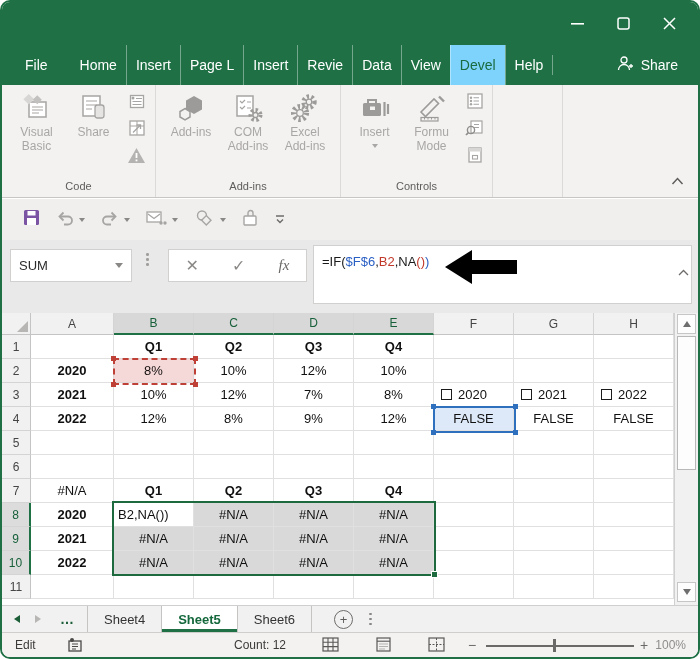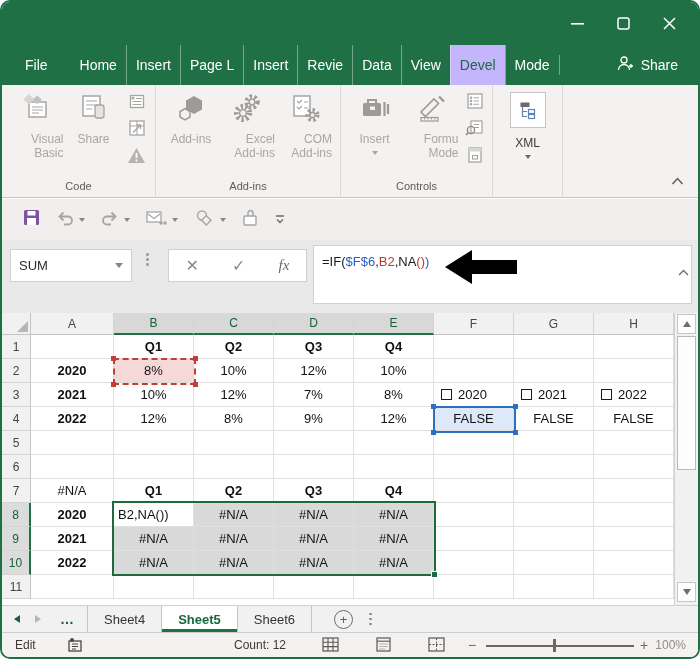--- a/index.html
+++ b/index.html
@@ -12,34 +12,34 @@
   .titlebar{top:0;height:43px;background:#1f7145;}
   .winctl{position:absolute;right:6px;top:0;height:43px;display:flex;align-items:center;}
   .winbtn{width:46px;height:43px;display:flex;align-items:center;justify-content:center;}
 
   
   .tabrow{top:43px;height:40px;background:#1f7145;display:flex;align-items:stretch;color:#fff;}
   #tabs-left{display:flex;align-items:stretch;padding-left:14px;}
   .rtab{display:flex;align-items:center;padding:0 9px;font-size:14px;white-space:nowrap;cursor:default;}
   .rtab.sep{border-left:1px solid rgba(255,255,255,.38);}
   .rtab.first{margin-right:14px;}
-  .rtab.sel{background:#c4b5fd;color:#1a6b40;}
+  .rtab.sel{background:#7dd3fc;color:#1a6b40;}
   .tsep{width:1px;background:rgba(255,255,255,.38);margin:10px 0;}
   .tellme{display:flex;align-items:center;gap:8px;padding:0 16px;font-size:14px;}
   .spacer{flex:1;}
   .sharebox{display:flex;align-items:center;gap:7px;padding:0 20px 0 10px;font-size:14px;}
 
   
   .ribbon{top:83px;height:113px;background:#f3f2f1;border-bottom:1px solid #c8c6c4;}
   #ribbon-groups{display:flex;height:100%;}
   .rgroup{position:relative;border-right:1px solid #dcdad8;display:flex;flex-direction:column;padding-top:5px;}
   .rbody{flex:1;display:flex;justify-content:center;gap:3px;}
   .rbig{width:54px;display:flex;flex-direction:column;align-items:center;text-align:center;}
   .ricon{height:32px;display:flex;align-items:center;justify-content:center;margin-top:2px;}
-  .rblabel{font-size:12px;line-height:14px;color:#a9a7a5;margin-top:8px;max-width:54px;text-align:right;}
+  .rblabel{font-size:12px;line-height:14px;color:#a9a7a5;margin-top:1px;max-width:54px;}
   .rblabel.en{color:#3b3a39;}
   .rchev{width:0;height:0;border-left:3.5px solid transparent;border-right:3.5px solid transparent;border-top:4px solid #a9a7a5;margin-top:5px;}
   .xmlbig .rchev{border-top-color:#6e6c6a;}
   .rsmall{display:flex;flex-direction:column;gap:5px;padding-top:2px;margin-left:2px;}
   .rsicon{width:22px;height:22px;display:flex;align-items:center;justify-content:center;}
   .rglabel{height:20px;text-align:center;font-size:11px;color:#5f5d5b;line-height:18px;}
   .xmlbox{width:36px;height:36px;border:1px solid #c8c6c4;background:#fff;display:flex;align-items:center;justify-content:center;}
   .ribcollapse{position:absolute;right:14px;bottom:8px;}
 
   
@@ -150,21 +150,21 @@
     <div id="tabs-left">
         <div class="rtab first">File</div>
         <div class="rtab">Home</div>
         <div class="rtab sep">Insert</div>
         <div class="rtab sep">Page L</div>
         <div class="rtab sep">Insert</div>
         <div class="rtab sep">Revie</div>
         <div class="rtab sep">Data</div>
         <div class="rtab sep">View</div>
         <div class="rtab sel sep">Devel</div>
-        <div class="rtab sep">Mode</div>
+        <div class="rtab sep">Help</div>
       </div>
     <div class="tsep"></div>
     <div class="spacer"></div>
     <div class="sharebox">
       <span><svg width="18" height="17" viewBox="0 0 18 17">
             <circle cx="8" cy="5" r="3" fill="none" stroke="#fff" stroke-width="1.3"></circle>
             <path d="M2.5 15 a5.5 5.5 0 0 1 11 0" fill="none" stroke="#fff" stroke-width="1.3"></path>
             <path d="M13 11 h4 M15 9 v4" stroke="#fff" stroke-width="1.3"></path>
           </svg></span>
       <span>Share</span>
@@ -229,40 +229,40 @@
               <div class="ricon">
                 <svg width="28" height="28" viewBox="0 0 28 28">
                   <path d="M17 2 l8 4.5 v9 L17 20 l-8 -4.5 v-9 Z" fill="#9d9b99"></path>
                   <path d="M8 14.5 l5 3 v5.5 l-5 3 -5 -3 v-5.5 Z" fill="none" stroke="#9d9b99" stroke-width="1.5"></path>
                 </svg>
               </div>
               <div class="rblabel">Add-ins</div>
             </div>
             <div class="rbig">
               <div class="ricon">
-                <svg width="28" height="28" viewBox="0 0 28 28">
-                  <circle cx="18" cy="8" r="5.5" fill="none" stroke="#9d9b99" stroke-width="4.4" stroke-dasharray="2.3 2.3"></circle>
-                  <circle cx="18" cy="8" r="2.8" fill="#f3f2f1" stroke="#9d9b99" stroke-width="1.3"></circle>
-                  <circle cx="9" cy="19" r="6.5" fill="none" stroke="#9d9b99" stroke-width="5.2" stroke-dasharray="2.3 2.3"></circle>
-                  <circle cx="9" cy="19" r="3.3" fill="#f3f2f1" stroke="#9d9b99" stroke-width="1.3"></circle>
-                </svg>
-              </div>
-              <div class="rblabel">Excel Add-ins</div>
-            </div>
-            <div class="rbig">
-              <div class="ricon">
                 <svg width="29" height="28" viewBox="0 0 29 28">
                   <rect x="3" y="2" width="16" height="20" fill="#fff" stroke="#a7a5a3" stroke-width="1.5"></rect>
                   <path d="M6 7 l2 2 3 -3 M6 13 l2 2 3 -3" stroke="#a7a5a3" stroke-width="1.2" fill="none"></path>
                   <path d="M13 8h4M13 14h4" stroke="#a7a5a3" stroke-width="1.2"></path>
                   <circle cx="21.5" cy="21" r="5" fill="none" stroke="#9d9b99" stroke-width="4.0" stroke-dasharray="2.3 2.3"></circle>
                   <circle cx="21.5" cy="21" r="2.5" fill="#f3f2f1" stroke="#9d9b99" stroke-width="1.3"></circle>
                 </svg>
               </div>
               <div class="rblabel">COM Add-ins</div>
+            </div>
+            <div class="rbig">
+              <div class="ricon">
+                <svg width="28" height="28" viewBox="0 0 28 28">
+                  <circle cx="18" cy="8" r="5.5" fill="none" stroke="#9d9b99" stroke-width="4.4" stroke-dasharray="2.3 2.3"></circle>
+                  <circle cx="18" cy="8" r="2.8" fill="#f3f2f1" stroke="#9d9b99" stroke-width="1.3"></circle>
+                  <circle cx="9" cy="19" r="6.5" fill="none" stroke="#9d9b99" stroke-width="5.2" stroke-dasharray="2.3 2.3"></circle>
+                  <circle cx="9" cy="19" r="3.3" fill="#f3f2f1" stroke="#9d9b99" stroke-width="1.3"></circle>
+                </svg>
+              </div>
+              <div class="rblabel">Excel Add-ins</div>
             </div>
           </div>
           <div class="rglabel">Add-ins</div>
         </div>
         <div class="rgroup" style="width: 152px;">
           <div class="rbody">
             <div class="rbig">
               <div class="ricon">
                 <svg width="30" height="28" viewBox="0 0 30 28">
                   <rect x="3" y="9" width="18" height="13" rx="1.5" fill="#9d9b99"></rect>
@@ -308,34 +308,20 @@
                     <rect x="2" y="2" width="12" height="14" fill="#fff" stroke="#a7a5a3" stroke-width="1.3"></rect>
                     <rect x="2" y="2" width="12" height="3.5" fill="#d8d6d4"></rect>
                     <rect x="5.5" y="9.5" width="5" height="3.5" fill="none" stroke="#a7a5a3" stroke-width="1.1"></rect>
                   </svg></span>
               </div>
             </div>
           </div>
           <div class="rglabel">Controls</div>
         </div>
         <div class="rgroup" style="width: 70px;">
-          <div class="rbody">
-            <div class="rbig xmlbig">
-              <div class="ricon xmlbox">
-                <svg width="22" height="22" viewBox="0 0 22 22">
-                  <rect x="3.5" y="3.5" width="9" height="4.5" fill="#6b6b6b"></rect>
-                  <path d="M5.5 8 v9.5 h4.5 M5.5 12.5 h4.5" stroke="#5b84b8" stroke-width="1.2" fill="none"></path>
-                  <rect x="11.5" y="10.5" width="6" height="4" fill="none" stroke="#5b84b8" stroke-width="1.2"></rect>
-                  <rect x="11.5" y="15.5" width="6" height="4" fill="none" stroke="#5b84b8" stroke-width="1.2"></rect>
-                </svg>
-              </div>
-              <div class="rblabel en">XML</div>
-              <div class="rchev"></div>
-            </div>
-          </div>
           <div class="rglabel"></div>
         </div>
       </div>
     <div class="ribcollapse">
       <svg width="13" height="8">
           <path d="M1.5 7 L6.5 1.5 L11.5 7" stroke="#5f5d5b" fill="none" stroke-width="1.5"></path>
         </svg>
     </div>
   </div>
 

